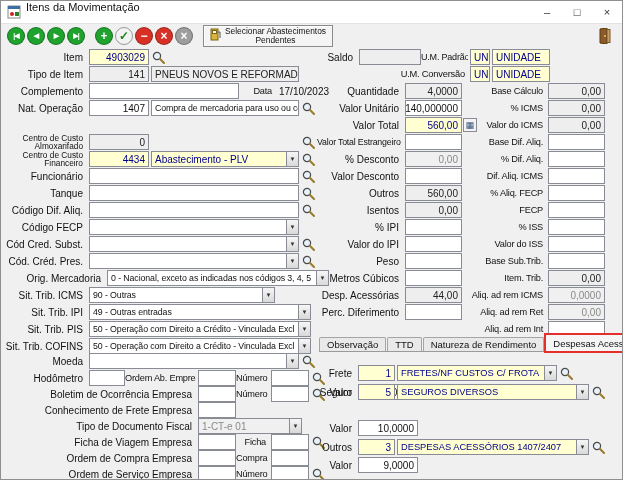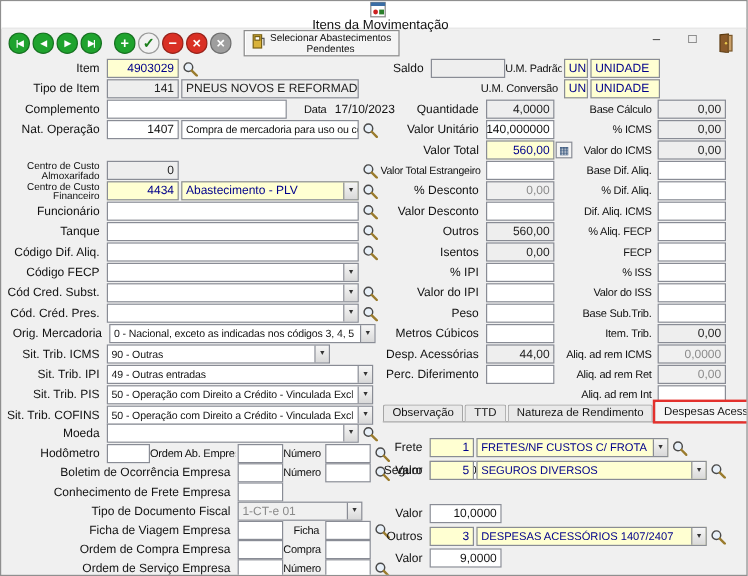--- a/index.html
+++ b/index.html
@@ -1,18 +1,18 @@
 <!DOCTYPE html>
 <html><head>
 <meta charset="utf-8">
 <style>
   * { margin:0; padding:0; box-sizing:border-box; }
   body { font-family:"Liberation Sans", sans-serif; background:#c8c8c8; }
   .window { position:relative; width:623px; height:480px; background:#f0f0f0; border:1px solid #8f8f8f; overflow:hidden; }
-  .titlebar { height:23px; background:#ffffff; display:flex; align-items:center; padding-left:6px; border-bottom:1px solid #e3e3e3;flex-direction:column; }
+  .titlebar { height:23px; background:#ffffff; display:flex; padding-left:6px; border-bottom:1px solid #e3e3e3; }
   .appicon { display:flex; align-items:center; }
   .title { font-size:11px; color:#111; margin-left:5px; }
   .wincontrols { margin-left:auto; display:flex; height:100%; }
   .winbtn { width:30px; height:100%; display:flex; align-items:center; justify-content:center; font-size:11px; color:#333; }
   .toolbar { position:absolute; top:23px; left:0; right:0; height:23px; display:flex; align-items:center; padding:0 6px; }
   .tbgroup { display:flex; gap:2px; align-items:center; }
   .tbtn { width:18px; height:18px; border-radius:50%; color:#fff; display:flex; align-items:center; justify-content:center; font-size:9px; font-weight:bold; border:1px solid rgba(0,0,0,.3); cursor:default; }
   .tbtn.green { background:#1fa32e; }
   .tbtn.red { background:#d93025; }
   .tbtn.gray { background:#9e9e9e; }
@@ -232,21 +232,21 @@
         <span class="dd">▼</span>
       </div>
     <span class="mag">
         <svg width="13" height="13" viewBox="0 0 13 13">
           <circle cx="5" cy="5" r="3.6" fill="#e8f0f8" stroke="#4a4a4a" stroke-width="1.2"></circle>
           <line x1="7.8" y1="7.8" x2="12" y2="12" stroke="#9a7b2d" stroke-width="2" stroke-linecap="round"></line>
         </svg>
       </span>
   </div>
 
-  <div class="r" style="top:269px;left:6px">
+  <div class="r" style="top:269px;left:22px">
     <span class="lbl" style="width:82px">Orig. Mercadoria</span>
     <div class="fld combo longtext" style="width:222px">
         <span class="ctext">0 - Nacional, exceto as indicadas nos códigos 3, 4, 5 e 8</span>
         <span class="dd">▼</span>
       </div>
   </div>
 
   <div class="r" style="top:286px;left:4px">
     <span class="lbl" style="width:82px">Sit. Trib. ICMS</span>
     <div class="fld combo longtext" style="width:186px">

